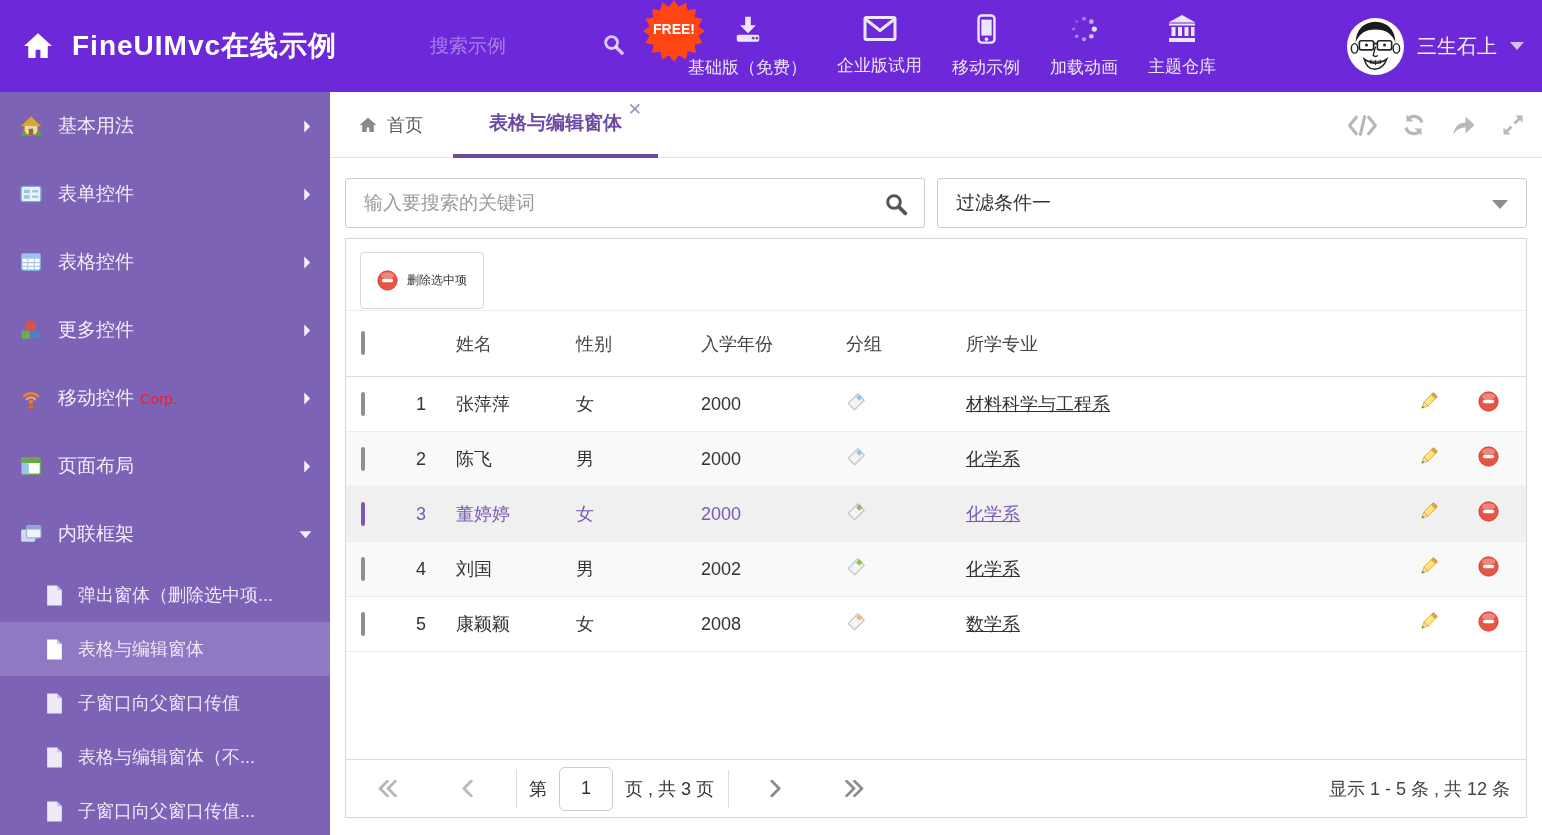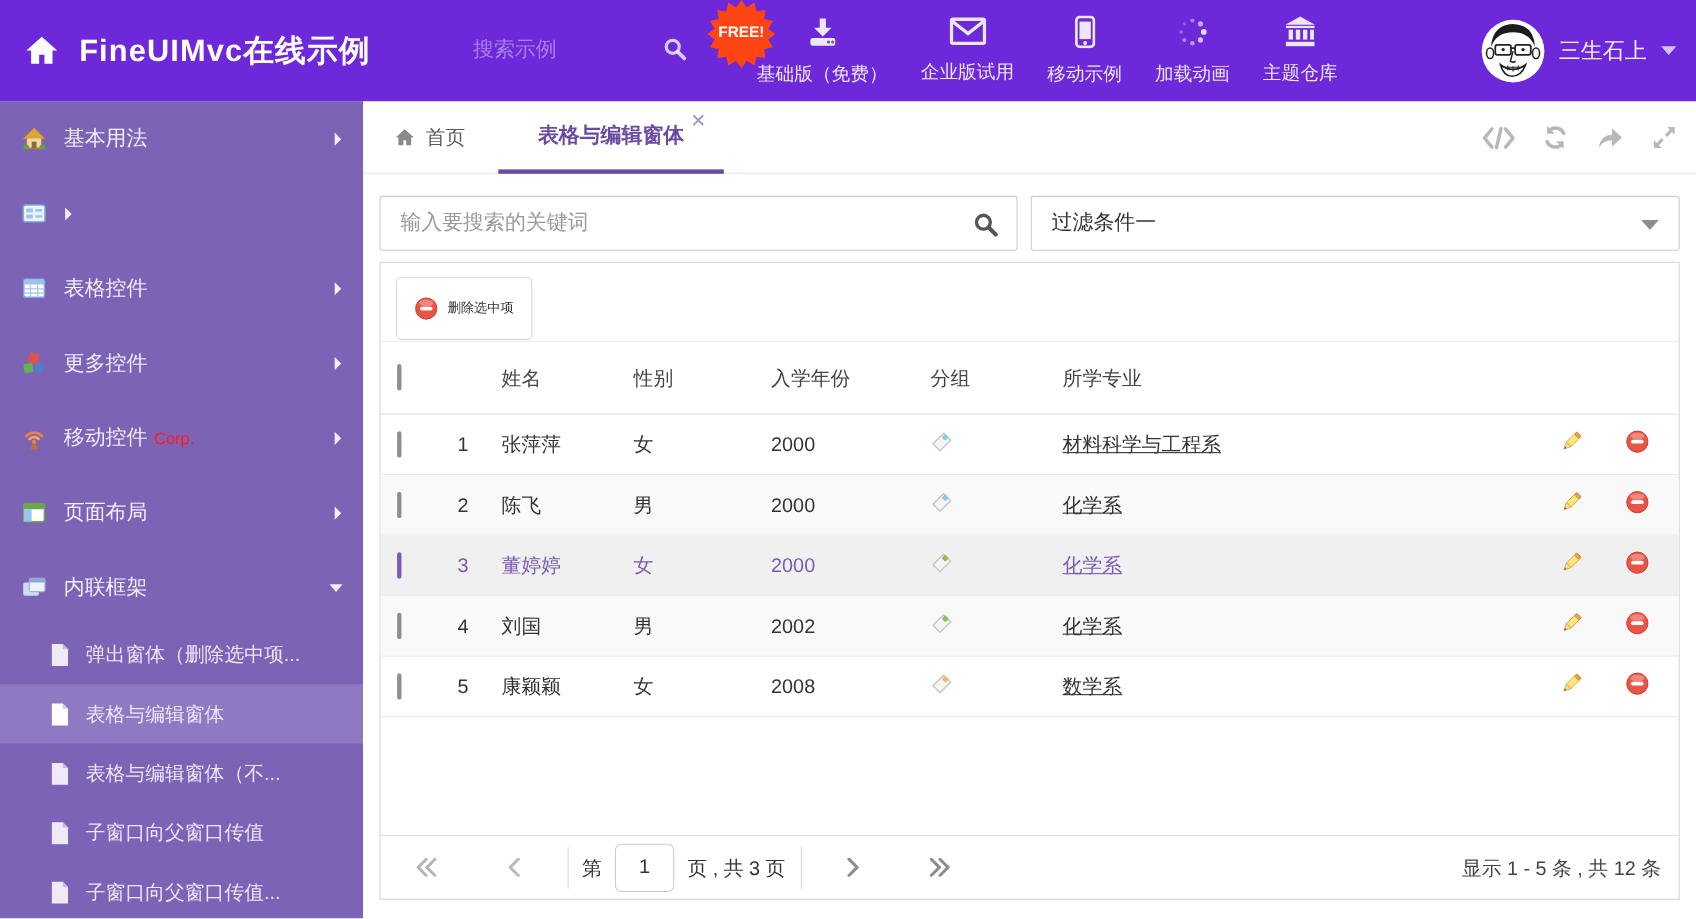--- a/index.html
+++ b/index.html
@@ -233,20 +233,21 @@
     <div class="side-group">
       <span class="gicon">
         <svg width="22" height="22" viewBox="0 0 20 20">
             <rect x="1" y="3" width="18" height="14" rx="2" fill="#eaf2fb" stroke="#7fa8d9" stroke-width="1.2"></rect>
             <rect x="3.5" y="6" width="5.5" height="3.2" fill="#9cc3ea"></rect>
             <rect x="11" y="6.5" width="5.5" height="2" fill="#9cc3ea"></rect>
             <rect x="3.5" y="11" width="5.5" height="3.2" fill="#9cc3ea"></rect>
             <rect x="11" y="11.5" width="5.5" height="2" fill="#9cc3ea"></rect>
           </svg>
       </span>
+      <span class="glabel">表单控件</span>
       <svg width="9" height="13" viewBox="0 0 8 12">
           <path d="M1 0.5l5.5 5.5L1 11.5z" fill="#fff" opacity=".9"></path>
         </svg>
     </div>
     <div class="side-group">
       <span class="gicon">
         <svg width="22" height="22" viewBox="0 0 20 20">
             <rect x="1.5" y="2.5" width="17" height="15" rx="1.5" fill="#fff" stroke="#7fa8d9" stroke-width="1.2"></rect>
             <path d="M1.5 4a1.5 1.5 0 0 1 1.5-1.5h14A1.5 1.5 0 0 1 18.5 4v3h-17z" fill="#9cc3ea"></path>
             <path d="M1.5 10.5h17M1.5 14h17M7 7v10.5M13 7v10.5" stroke="#aac7e8" stroke-width="1.1"></path>
@@ -329,30 +330,30 @@
       </span>
       <span class="clabel">表格与编辑窗体</span>
     </div>
     <div class="side-child">
       <span class="cicon">
         <svg width="17" height="21" viewBox="0 0 16 20">
             <path d="M1 0.5h9.5L15 5v14.5H1z" fill="#efeaf8"></path>
             <path d="M10.5 0.5 15 5h-4.5z" fill="#c6b9e2"></path>
           </svg>
       </span>
-      <span class="clabel">表格与编辑窗体（不...</span>
+      <span class="clabel">子窗口向父窗口传值</span>
     </div>
     <div class="side-child">
       <span class="cicon">
         <svg width="17" height="21" viewBox="0 0 16 20">
             <path d="M1 0.5h9.5L15 5v14.5H1z" fill="#efeaf8"></path>
             <path d="M10.5 0.5 15 5h-4.5z" fill="#c6b9e2"></path>
           </svg>
       </span>
-      <span class="clabel">子窗口向父窗口传值</span>
+      <span class="clabel">表格与编辑窗体（不...</span>
     </div>
     <div class="side-child">
       <span class="cicon">
         <svg width="17" height="21" viewBox="0 0 16 20">
             <path d="M1 0.5h9.5L15 5v14.5H1z" fill="#efeaf8"></path>
             <path d="M10.5 0.5 15 5h-4.5z" fill="#c6b9e2"></path>
           </svg>
       </span>
       <span class="clabel">子窗口向父窗口传值...</span>
     </div>

